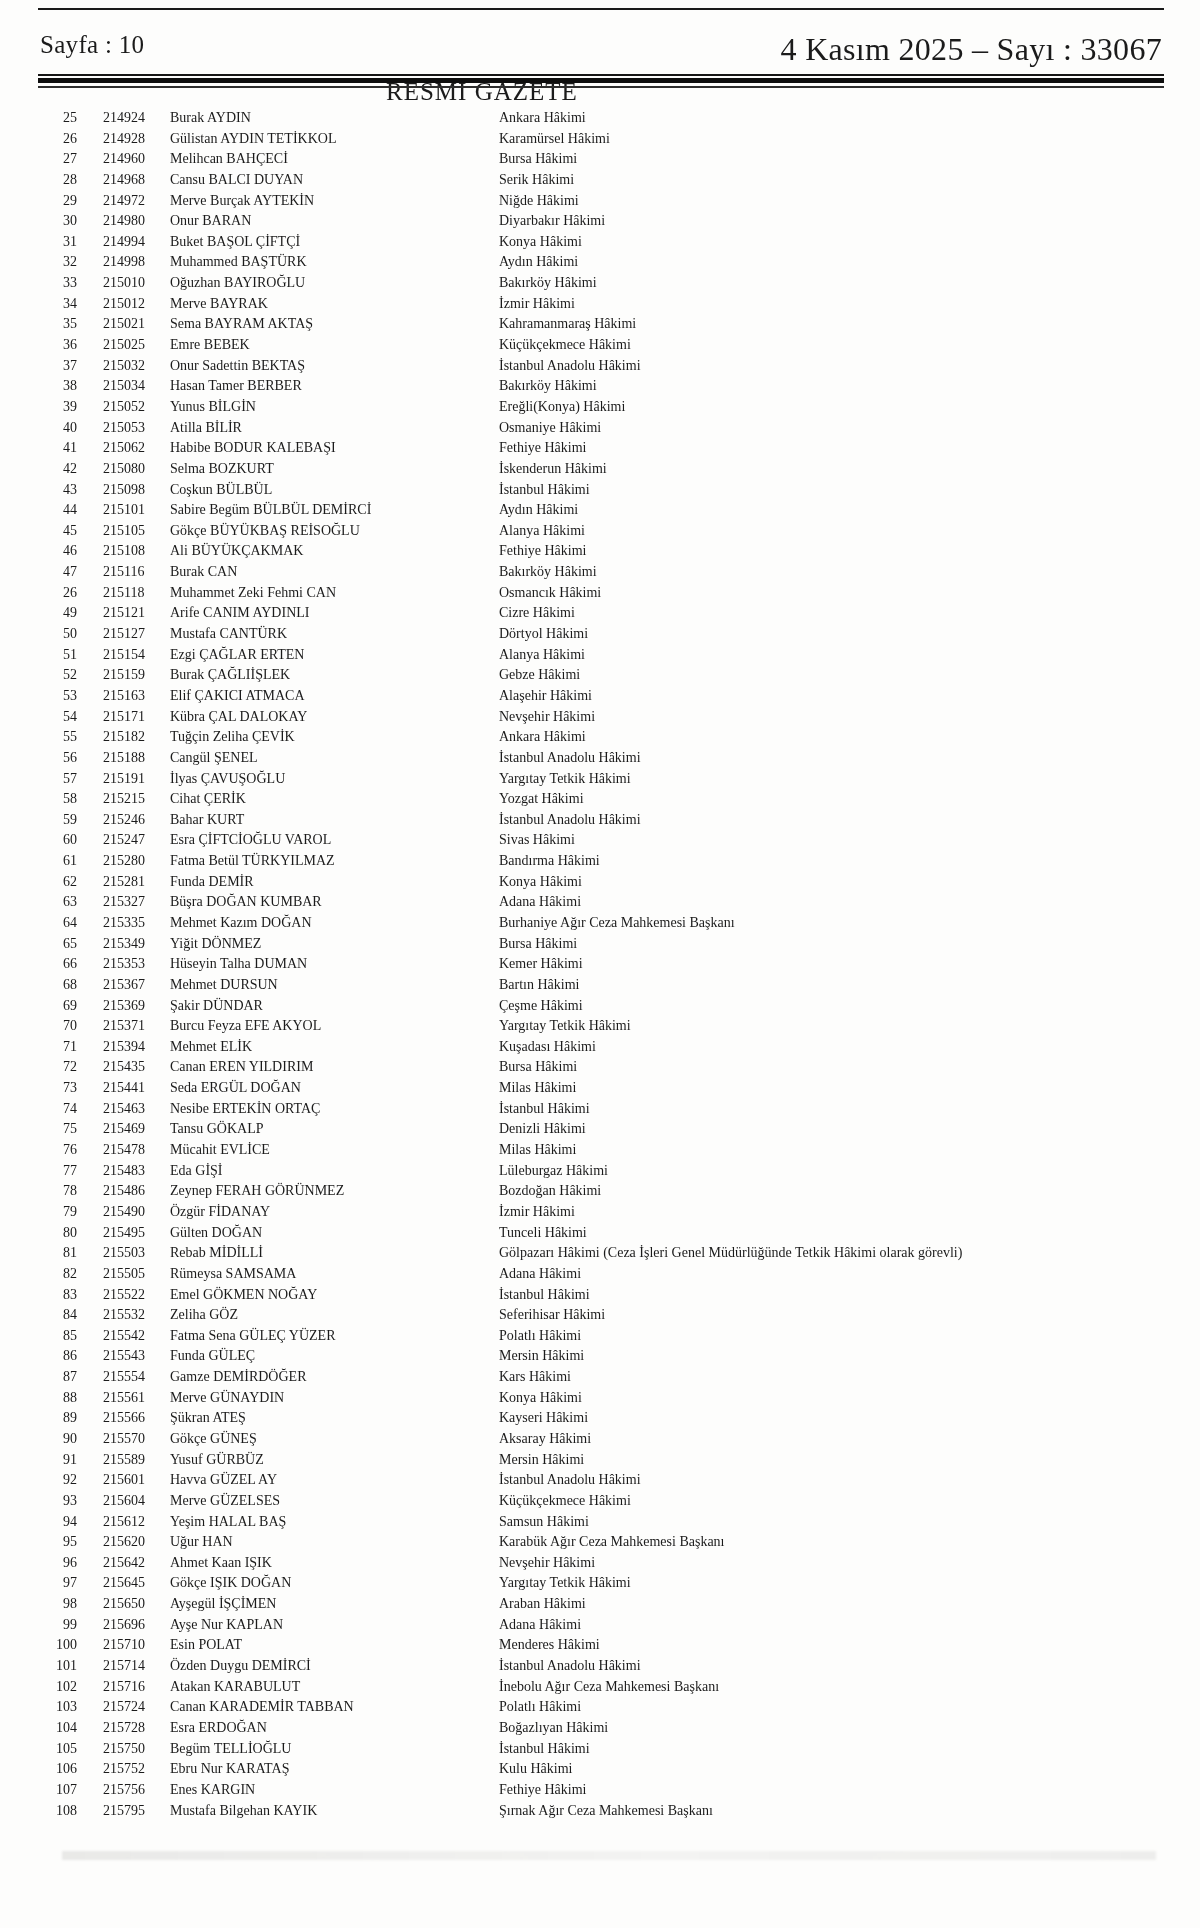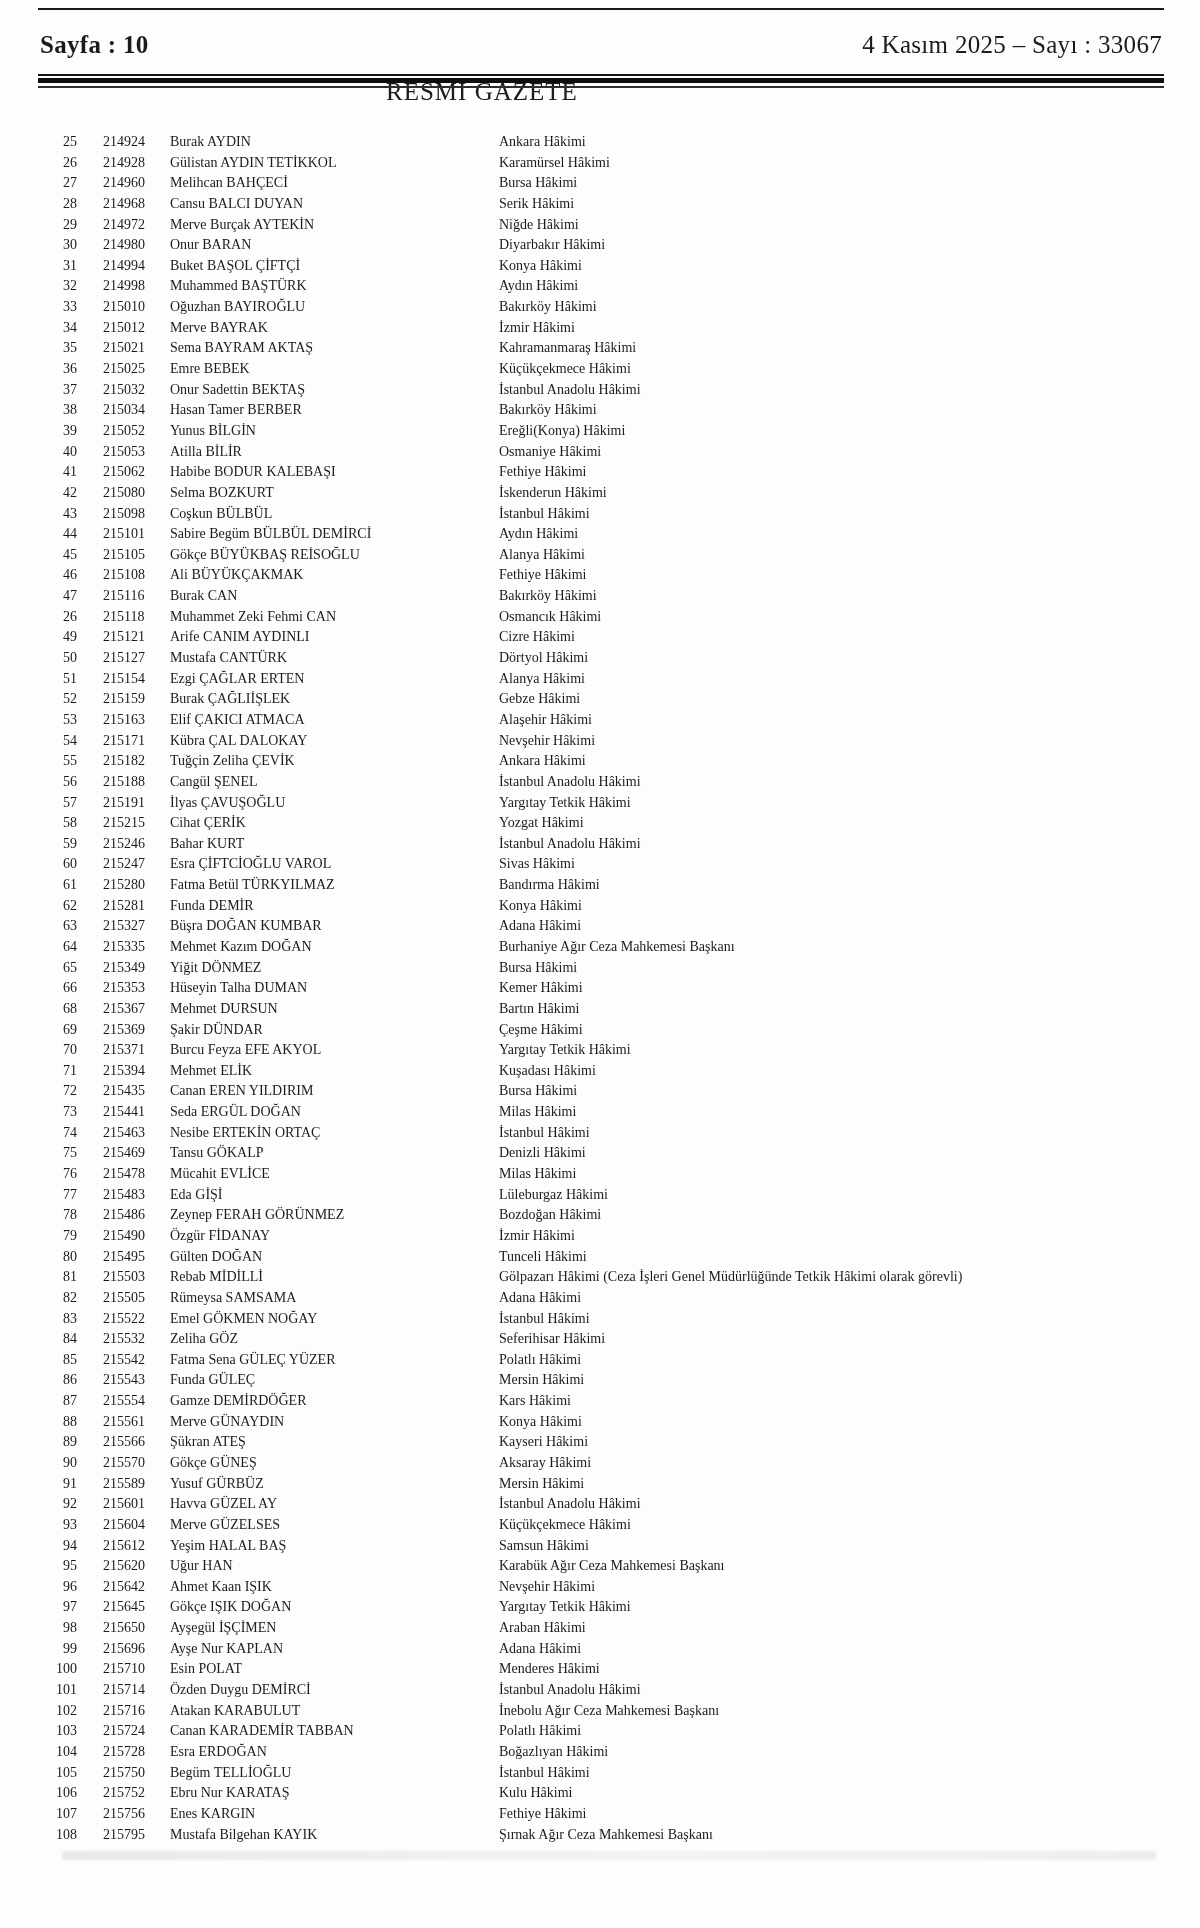--- a/index.html
+++ b/index.html
@@ -7,29 +7,29 @@
     width:1200px;height:1928px;
     background:#fdfdfc;
     font-family:"Liberation Serif","DejaVu Serif",serif;
     color:#1b1b1b;
     -webkit-font-smoothing:antialiased;
   }
   .page{position:relative;width:1200px;height:1928px;overflow:hidden;}
 
   
   .top-rule{position:absolute;left:38px;right:36px;top:8px;height:2px;background:#1a1a1a;}
-  .hdr-left{position:absolute;left:40px;top:31px;font-size:25px;letter-spacing:0.3px;font-weight:bold;}
+  .hdr-left{position:absolute;left:40px;top:31px;font-size:25px;letter-spacing:0.3px;}
   .hdr-title{position:absolute;left:386px;top:31px;font-size:25px;letter-spacing:1px;margin-top:47px;}
-  .hdr-right{position:absolute;right:38px;top:31px;font-size:25px;letter-spacing:0.3px;}
+  .hdr-right{position:absolute;right:38px;top:31px;font-size:32px;letter-spacing:0.3px;}
   .rule-a{position:absolute;left:38px;right:36px;top:74px;height:2px;background:#161616;}
   .rule-b{position:absolute;left:38px;right:36px;top:78px;height:5px;background:#0e0e0e;}
   .rule-c{position:absolute;left:38px;right:36px;top:86px;height:2px;background:#2e2e2e;}
 
   
-  .rows{position:absolute;left:0;top:132px;width:1200px;}
+  .rows{position:absolute;left:0;top:108px;width:1200px;}
   .row{position:relative;height:20.65px;line-height:20.65px;font-size:14px;white-space:nowrap;}
   .c-no{position:absolute;left:40px;width:37px;text-align:right;}
   .c-reg{position:absolute;left:103px;}
   .c-name{position:absolute;left:170px;}
   .c-pos{position:absolute;left:499px;}
 
   
   .scan-smudge{position:absolute;left:62px;right:44px;top:1851px;height:9px;
     background:linear-gradient(90deg,rgba(60,60,55,0.10),rgba(60,60,55,0.05) 55%,rgba(60,60,55,0.08));
     filter:blur(1.2px);}

